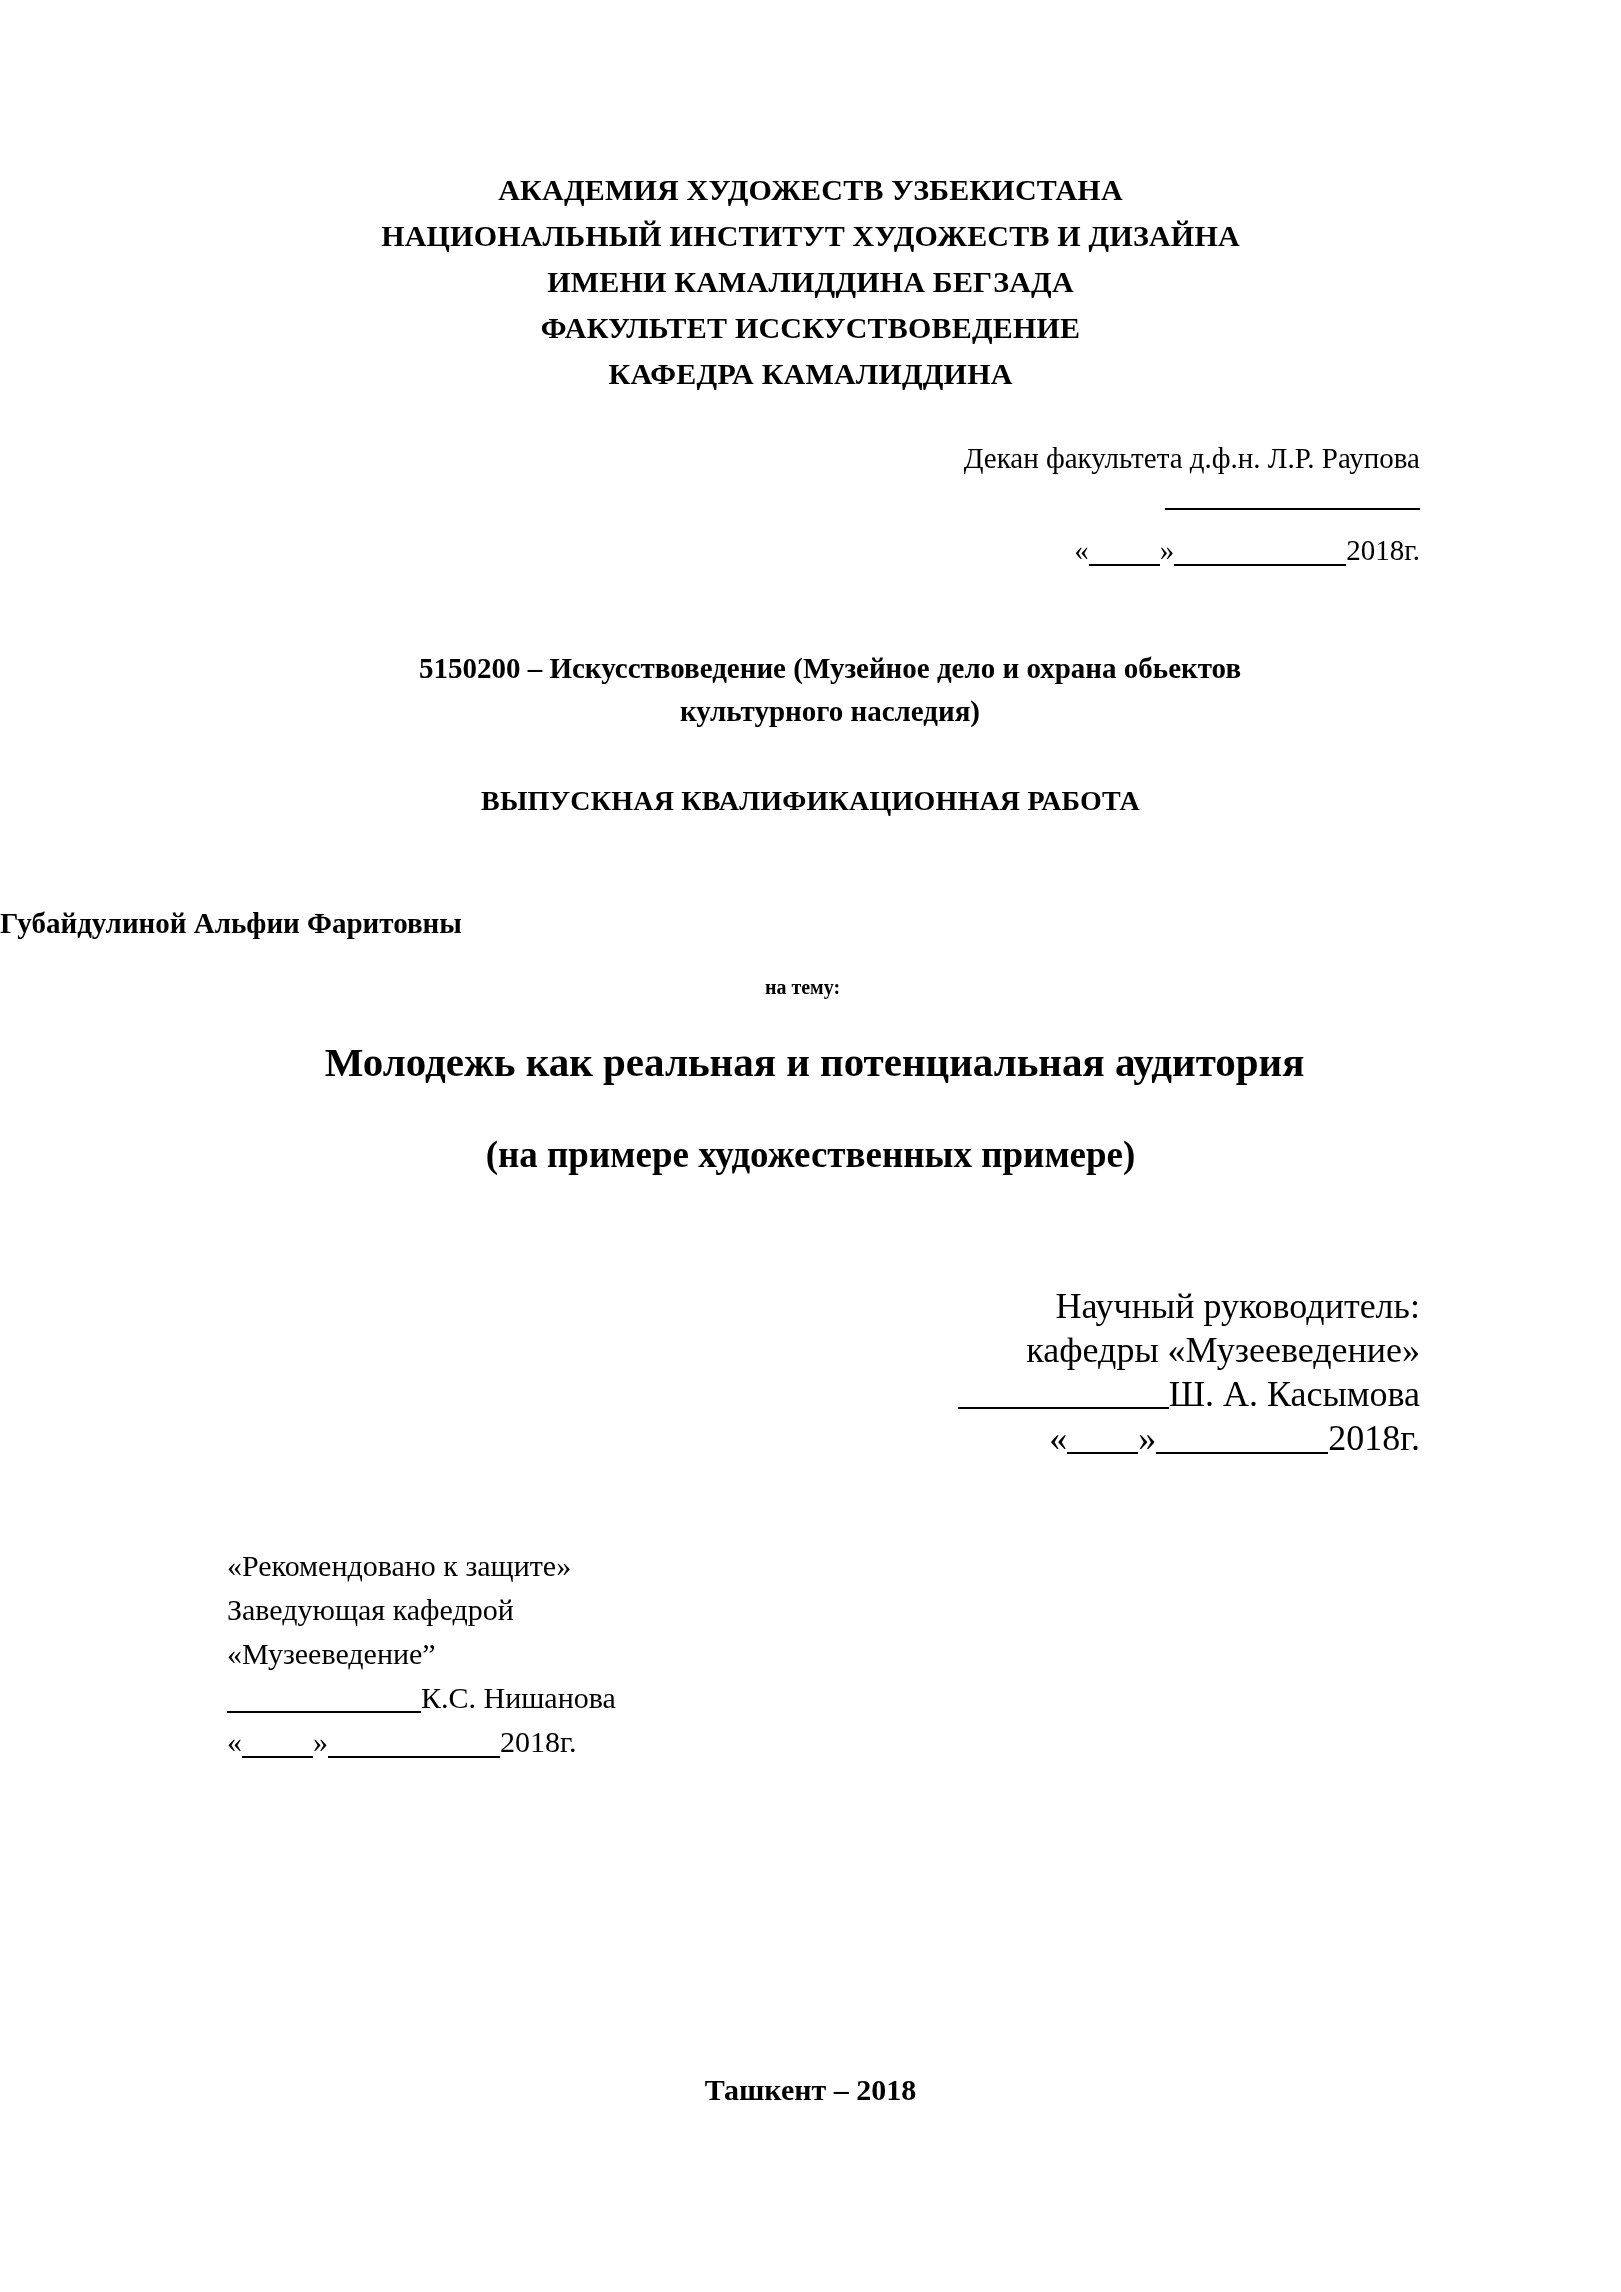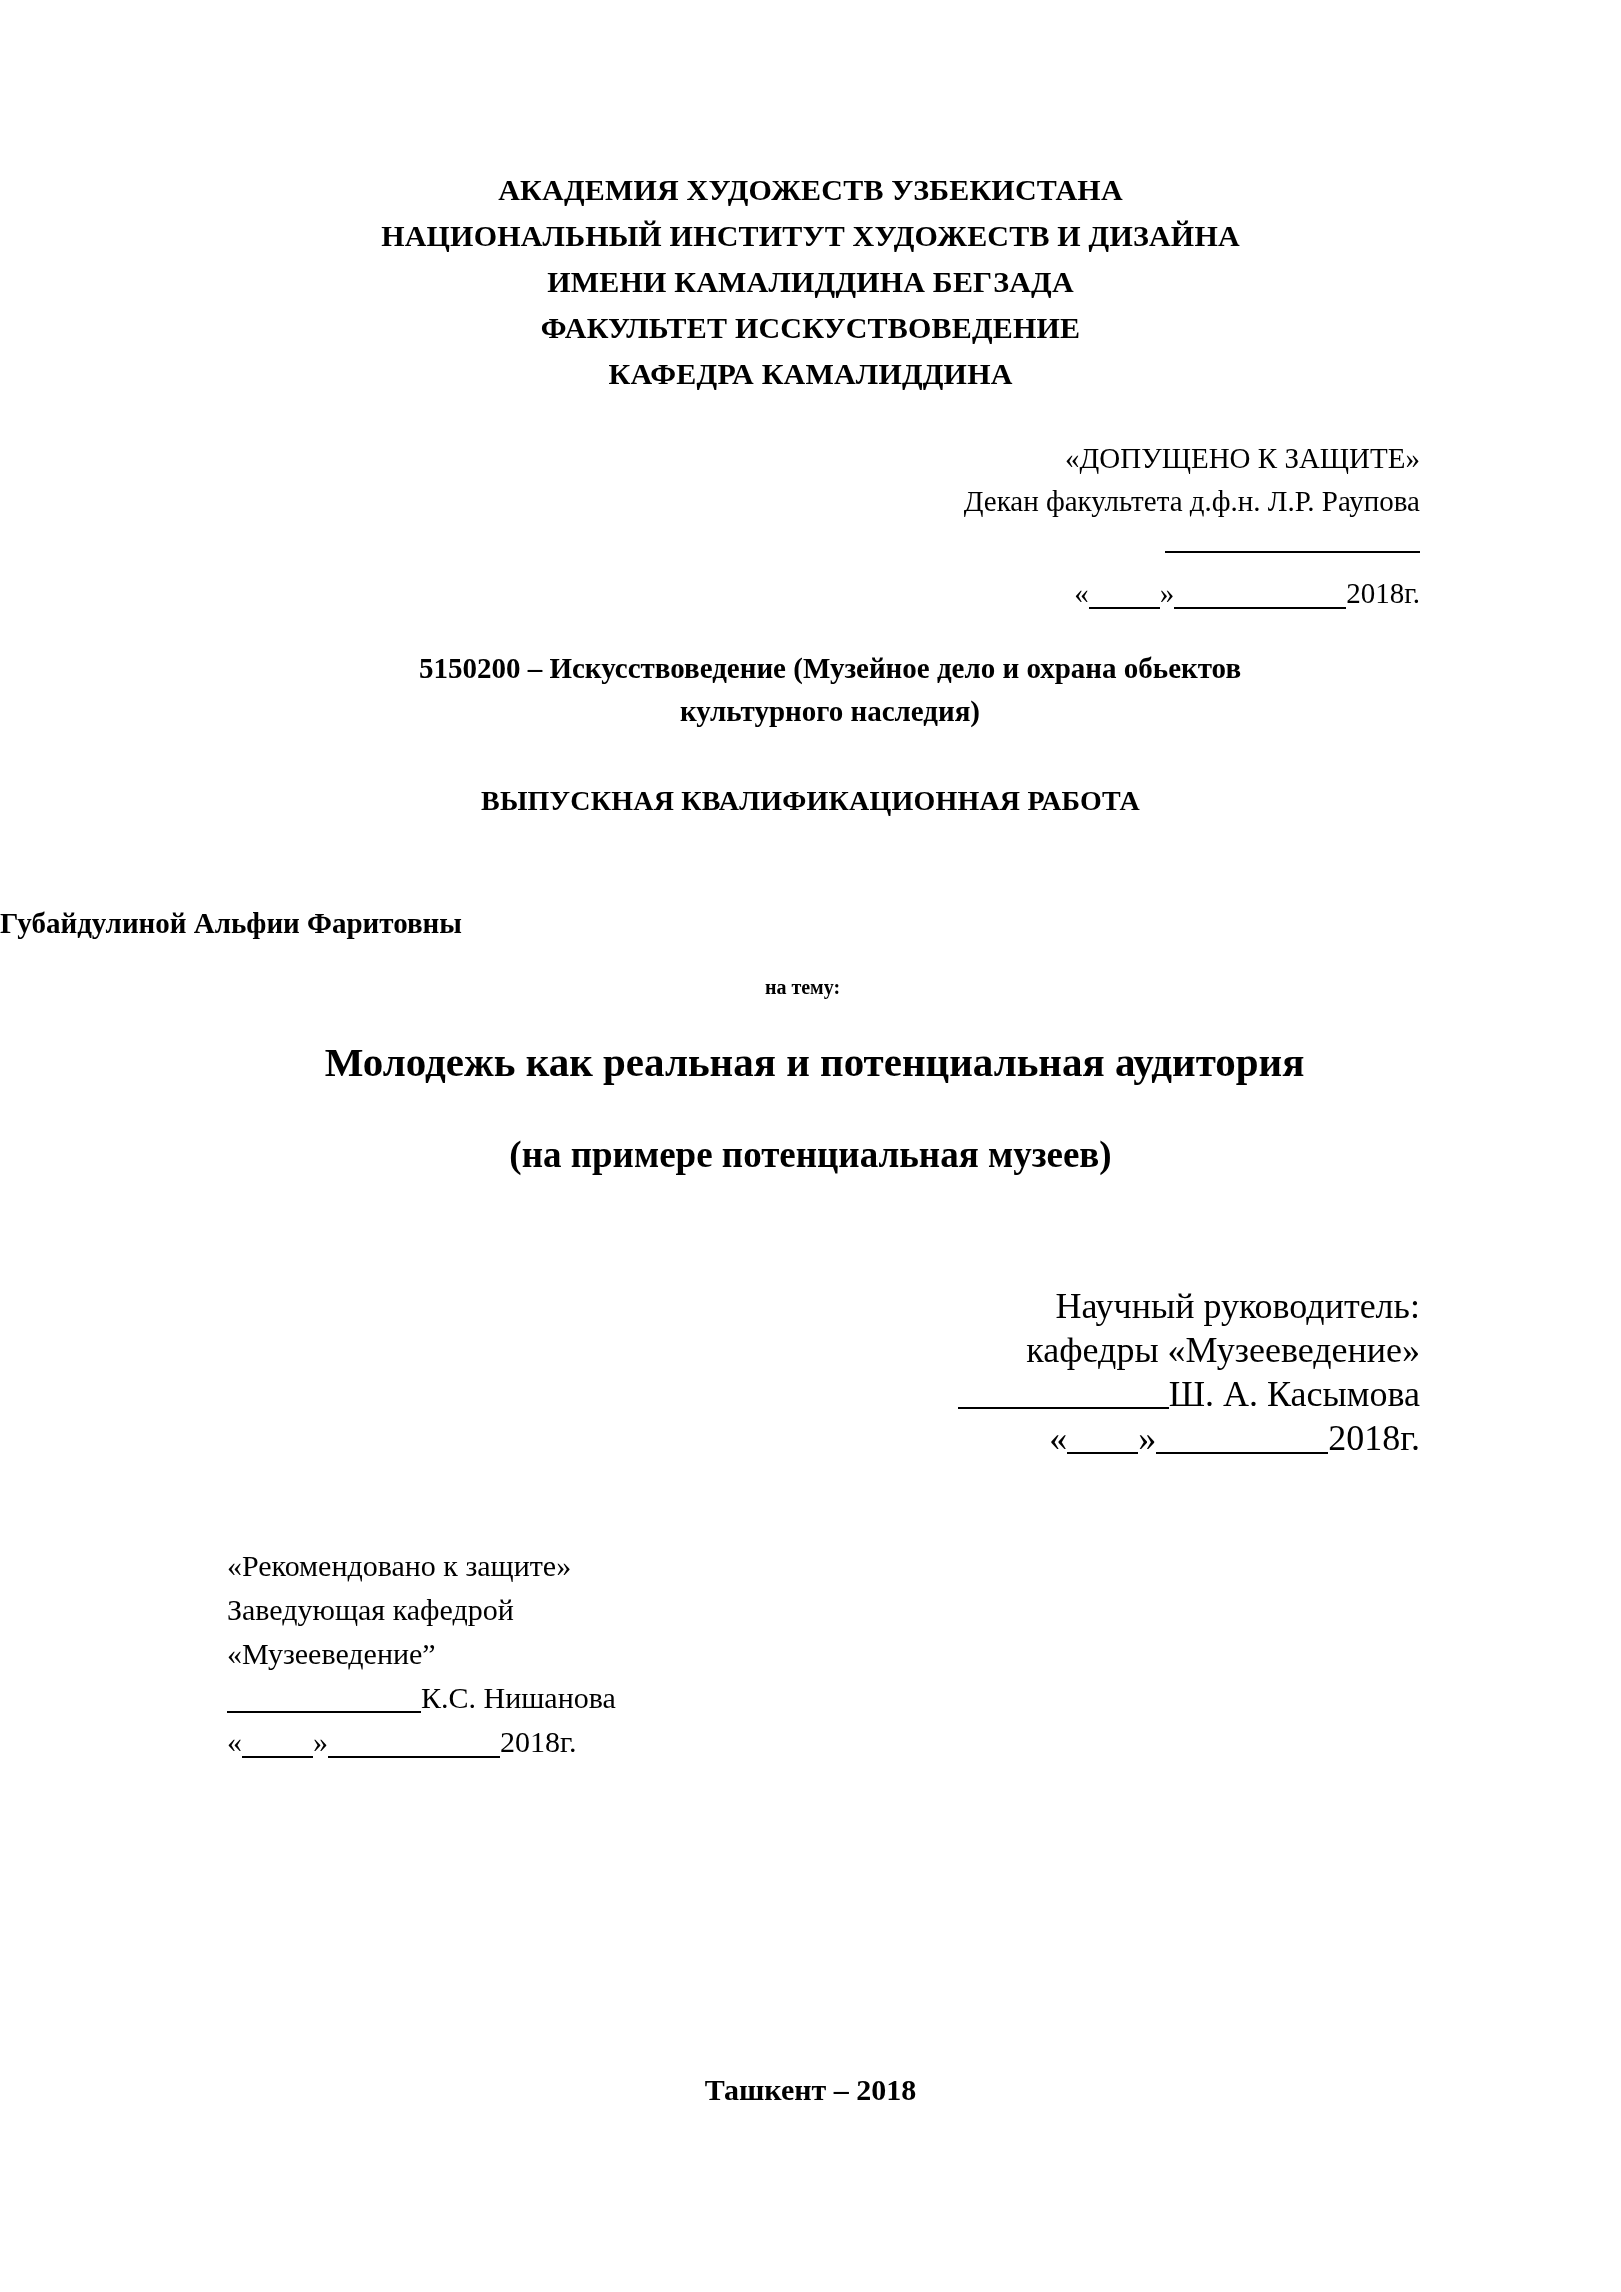--- a/index.html
+++ b/index.html
@@ -203,42 +203,41 @@
 
   <div class="header-block">
     <div class="header-line">АКАДЕМИЯ ХУДОЖЕСТВ УЗБЕКИСТАНА</div>
     <div class="header-line">НАЦИОНАЛЬНЫЙ ИНСТИТУТ ХУДОЖЕСТВ И ДИЗАЙНА</div>
     <div class="header-line">ИМЕНИ КАМАЛИДДИНА БЕГЗАДА</div>
     <div class="header-line">ФАКУЛЬТЕТ ИССКУСТВОВЕДЕНИЕ</div>
     <div class="header-line">КАФЕДРА КАМАЛИДДИНА</div>
   </div>
 
   <div class="approval-block">
-    <div class="approval-line">«ДОПУЩЕНО К ЗАЩИТЕ»</div>
     <div class="approval-line">Декан факультета д.ф.н. Л.Р. Раупова</div>
     <div class="rule-row">
       <span class="sig-rule"></span>
     </div>
     <div class="date-line">
       <span>«</span><span class="blank-sm"></span><span>»</span><span class="blank-md"></span><span>2018г.</span>
     </div>
   </div>
 
   <div class="specialty-block">
     <div>5150200 – Искусствоведение (Музейное дело и охрана обьектов</div>
     <div>культурного наследия)</div>
   </div>
 
   <div class="worktype">ВЫПУСКНАЯ КВАЛИФИКАЦИОННАЯ РАБОТА</div>
 
   <div class="author">Губайдулиной Альфии Фаритовны</div>
   <div class="topic-label">на тему:</div>
 
   <div class="title-main">Молодежь как реальная и потенциальная аудитория</div>
-  <div class="title-sub">(на примере потенциальная музеев)</div>
+  <div class="title-sub">(на примере художественных примере)</div>
 
   <div class="supervisor-block">
     <div>Научный руководитель:</div>
     <div>кафедры «Музееведение»</div>
     <div>
       <span class="sig-rule-inline"></span><span>Ш. А. Касымова</span>
     </div>
     <div class="date-line">
       <span>«</span><span class="blank-sm"></span><span>»</span><span class="blank-md"></span><span>2018г.</span>
     </div>

